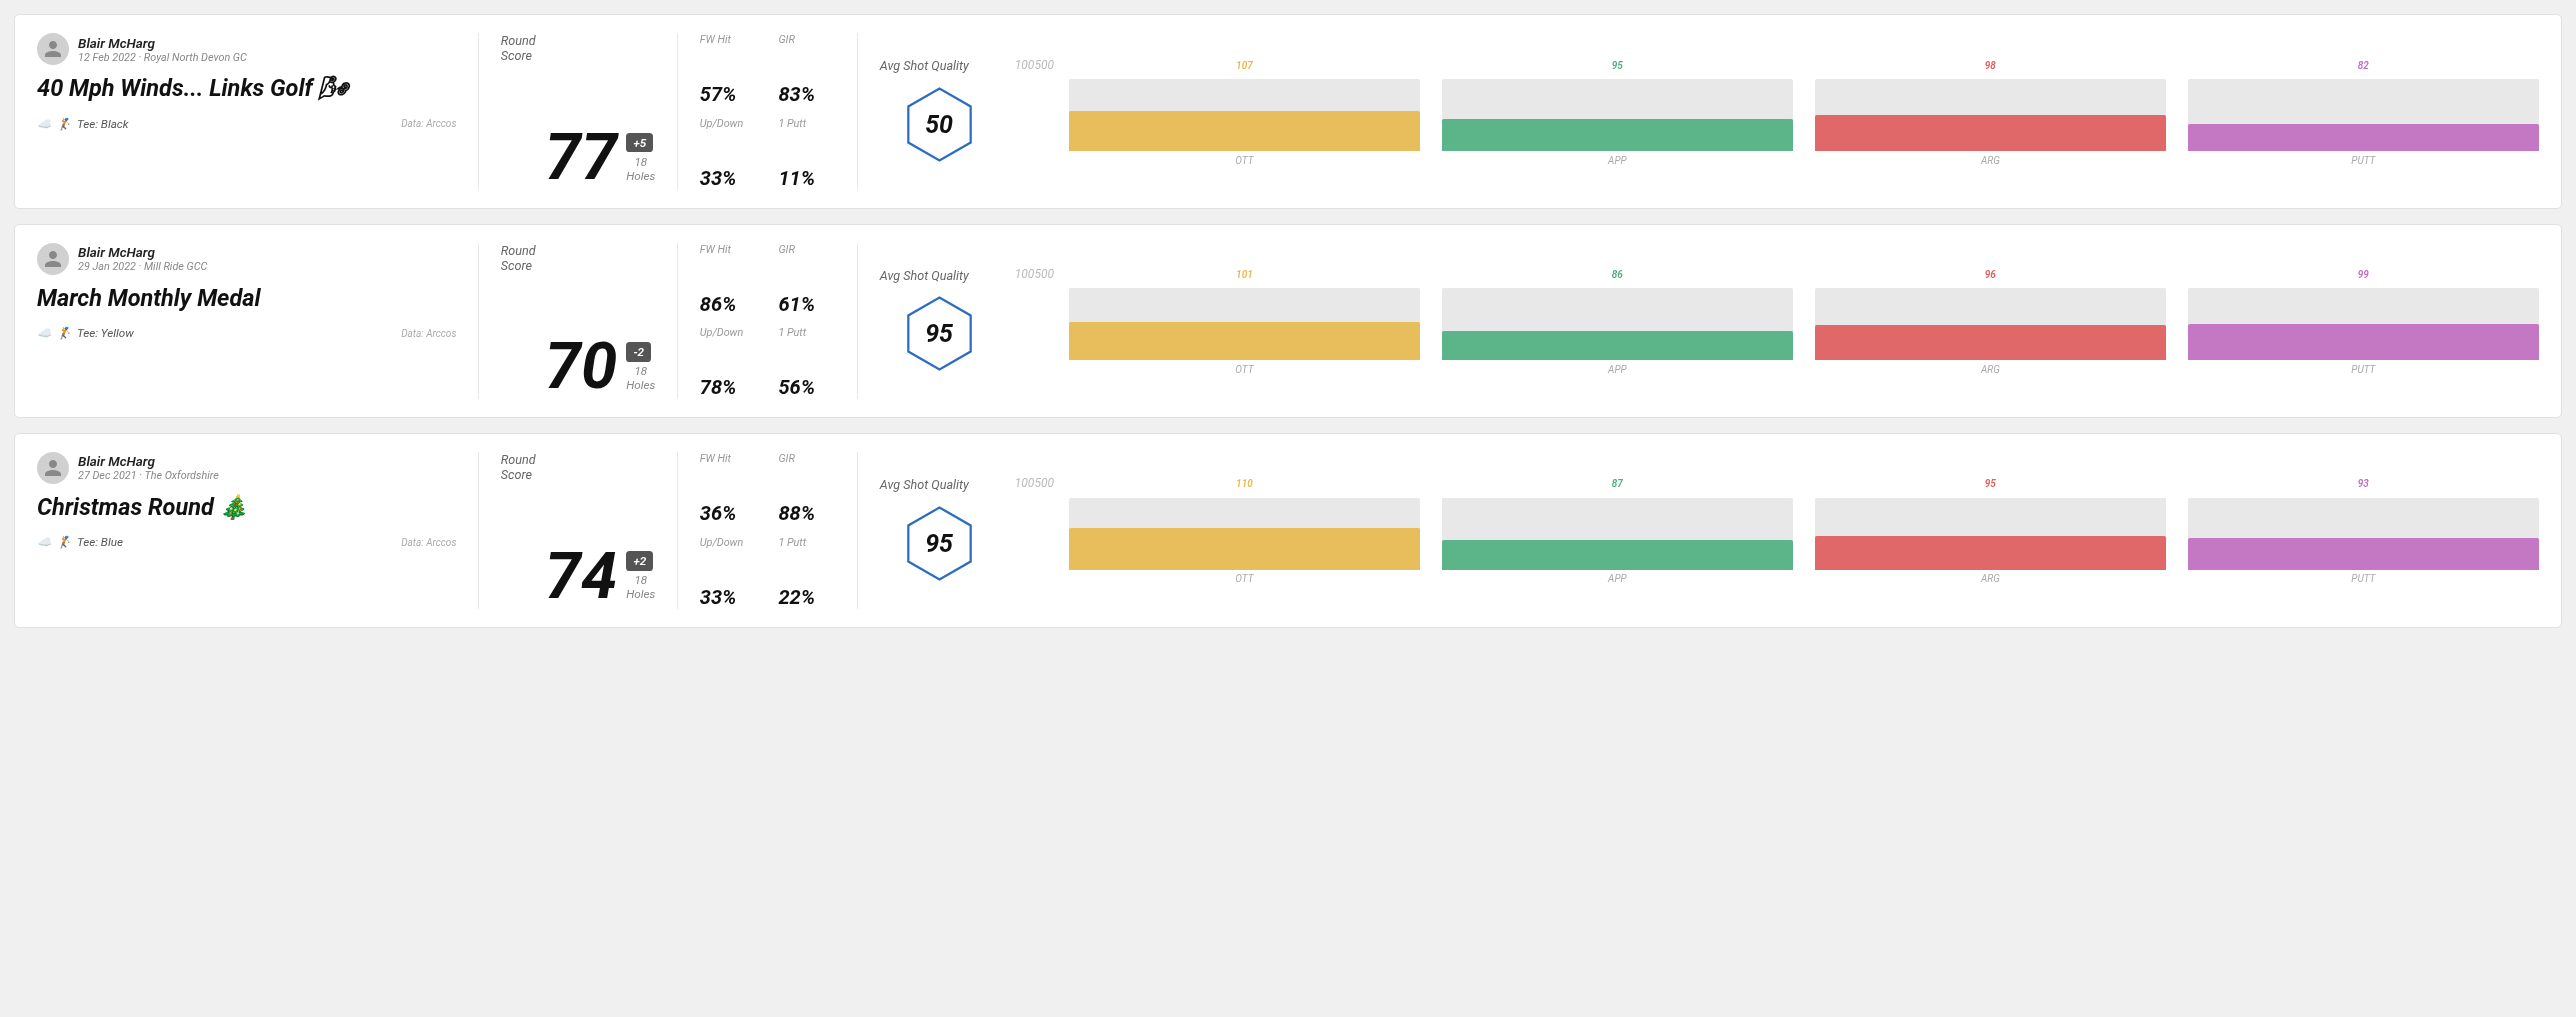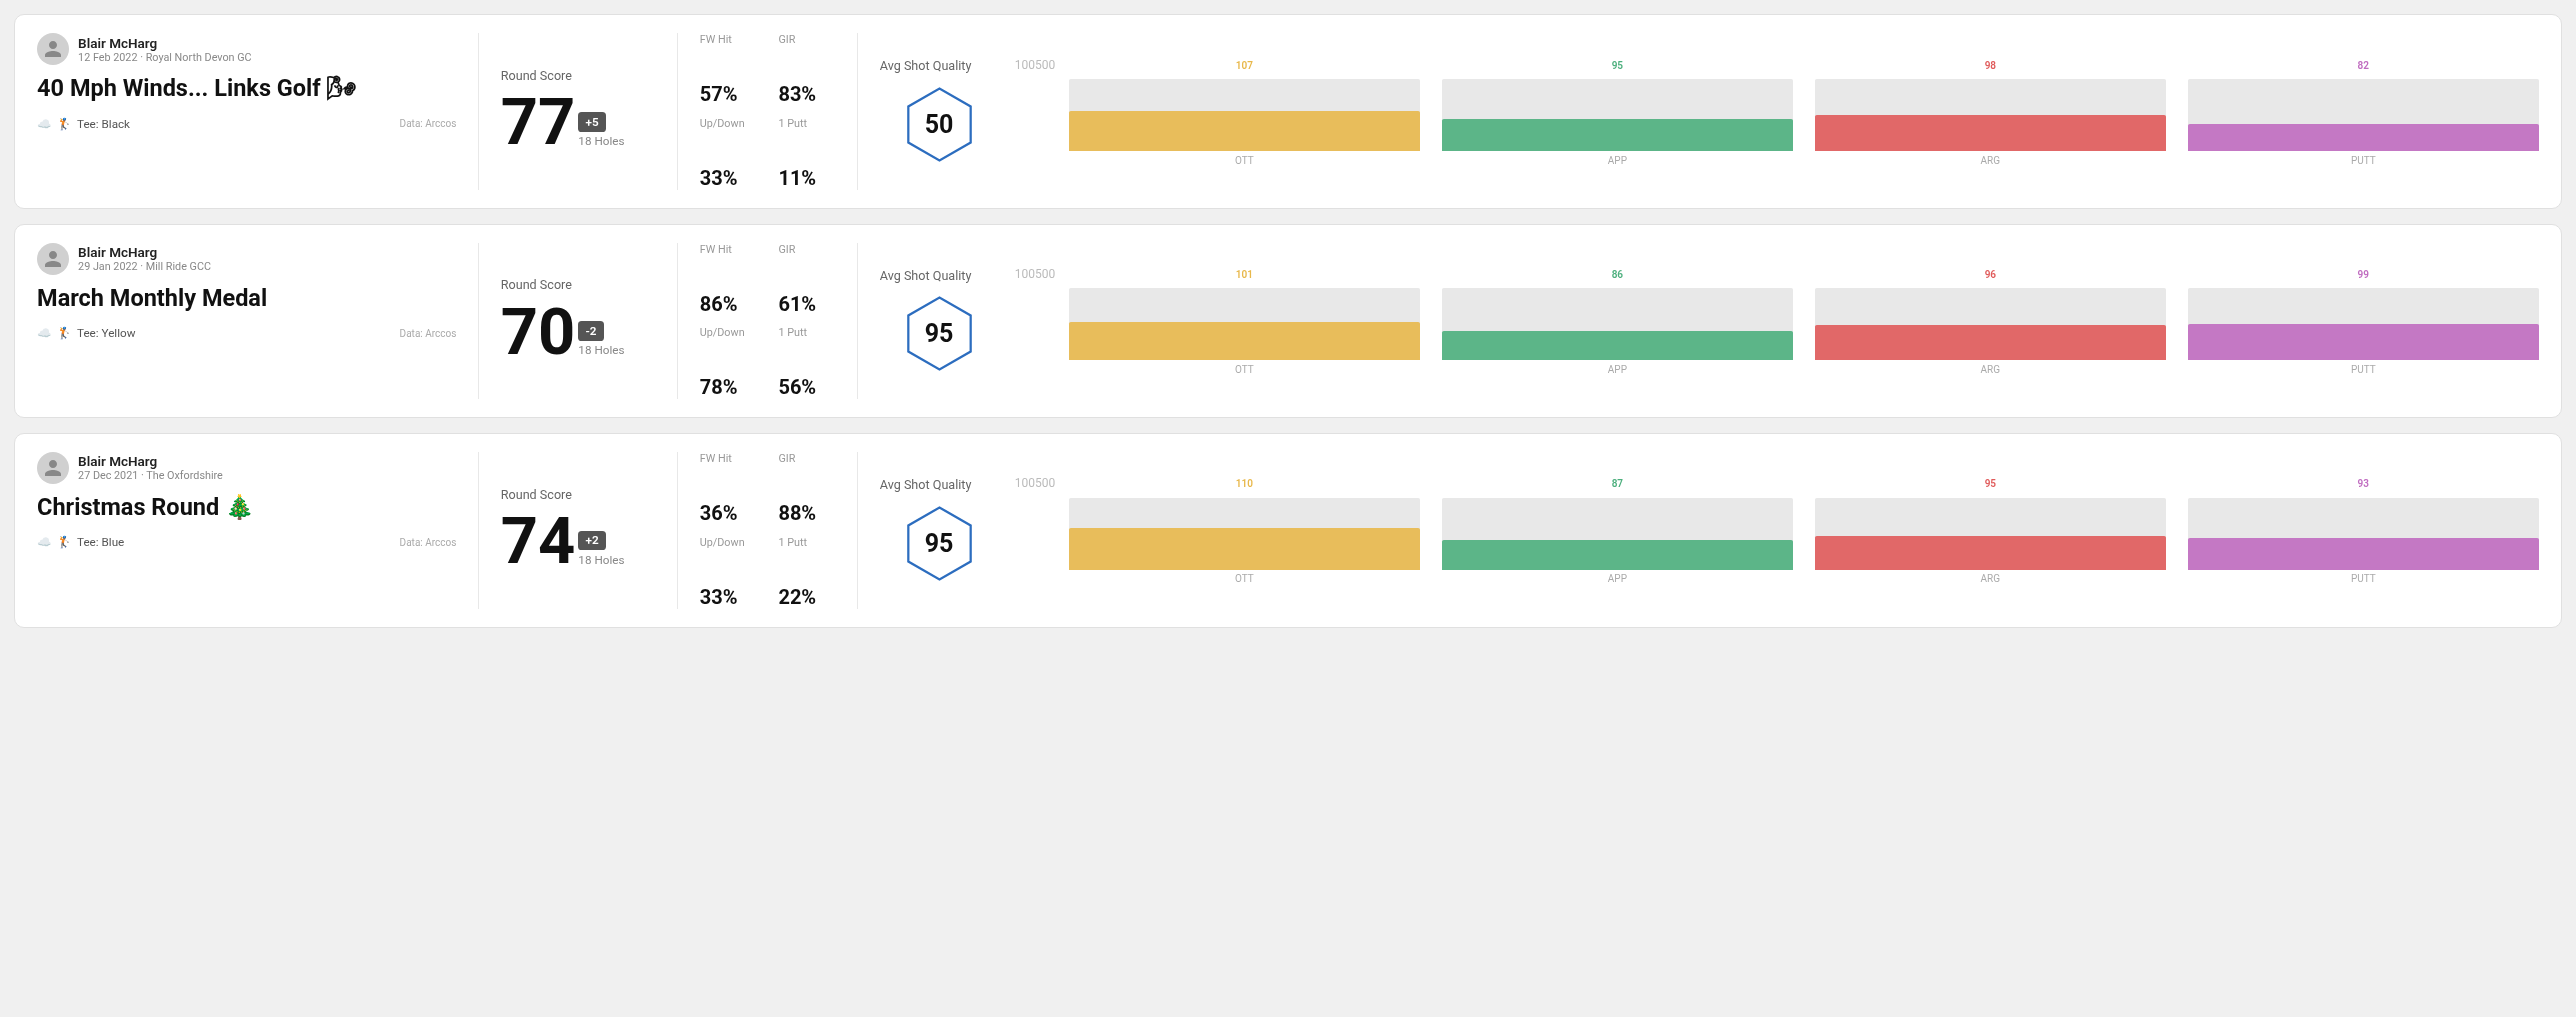--- a/index.html
+++ b/index.html
@@ -3,27 +3,28 @@
   <meta charset="utf-8">
   <style>
     * { box-sizing: border-box; margin: 0; padding: 0; }
     body {
       font-family: -apple-system, BlinkMacSystemFont, 'Segoe UI', Roboto, sans-serif;
       background: #f0f0f0;
       padding: 14.4px;
     }
     .card {
       background: #fff;
-      border-radius: 10px;
+      border-radius: 5px;
       border: 0.9px solid #e0e0e0;
       margin-bottom: 14.4px;
       padding: 18px 21.7px;
       display: flex;
       align-items: stretch;
       gap: 0;
+      font-style: italic;
     }
     .left-section {
       flex: 0 0 442px;
       padding-right: 21.7px;
       border-right: 0.9px solid #e8e8e8;
     }
     .user-row {
       display: flex;
       align-items: center;
       gap: 9px;
@@ -75,32 +76,32 @@
     }
     .data-source {
       font-size: 10px;
       color: #aaa;
     }
     .middle-section {
       flex: 0 0 199px;
       padding: 0 21.7px;
       border-right: 0.9px solid #e8e8e8;
       display: flex;
-      flex-direction: column;
       justify-content: center;
     }
     .section-label {
       font-size: 12.6px;
       color: #666;
       margin-bottom: 7.2px;
     }
     .score-row {
       display: flex;
       align-items: flex-end;
-      gap: 3px;
+      gap: 9px;
+      text-align: center;
     }
     .score-number {
       font-size: 65px;
       font-weight: 700;
       color: #111;
       line-height: 1;
     }
     .score-badge {
       display: flex;
       flex-direction: column;

